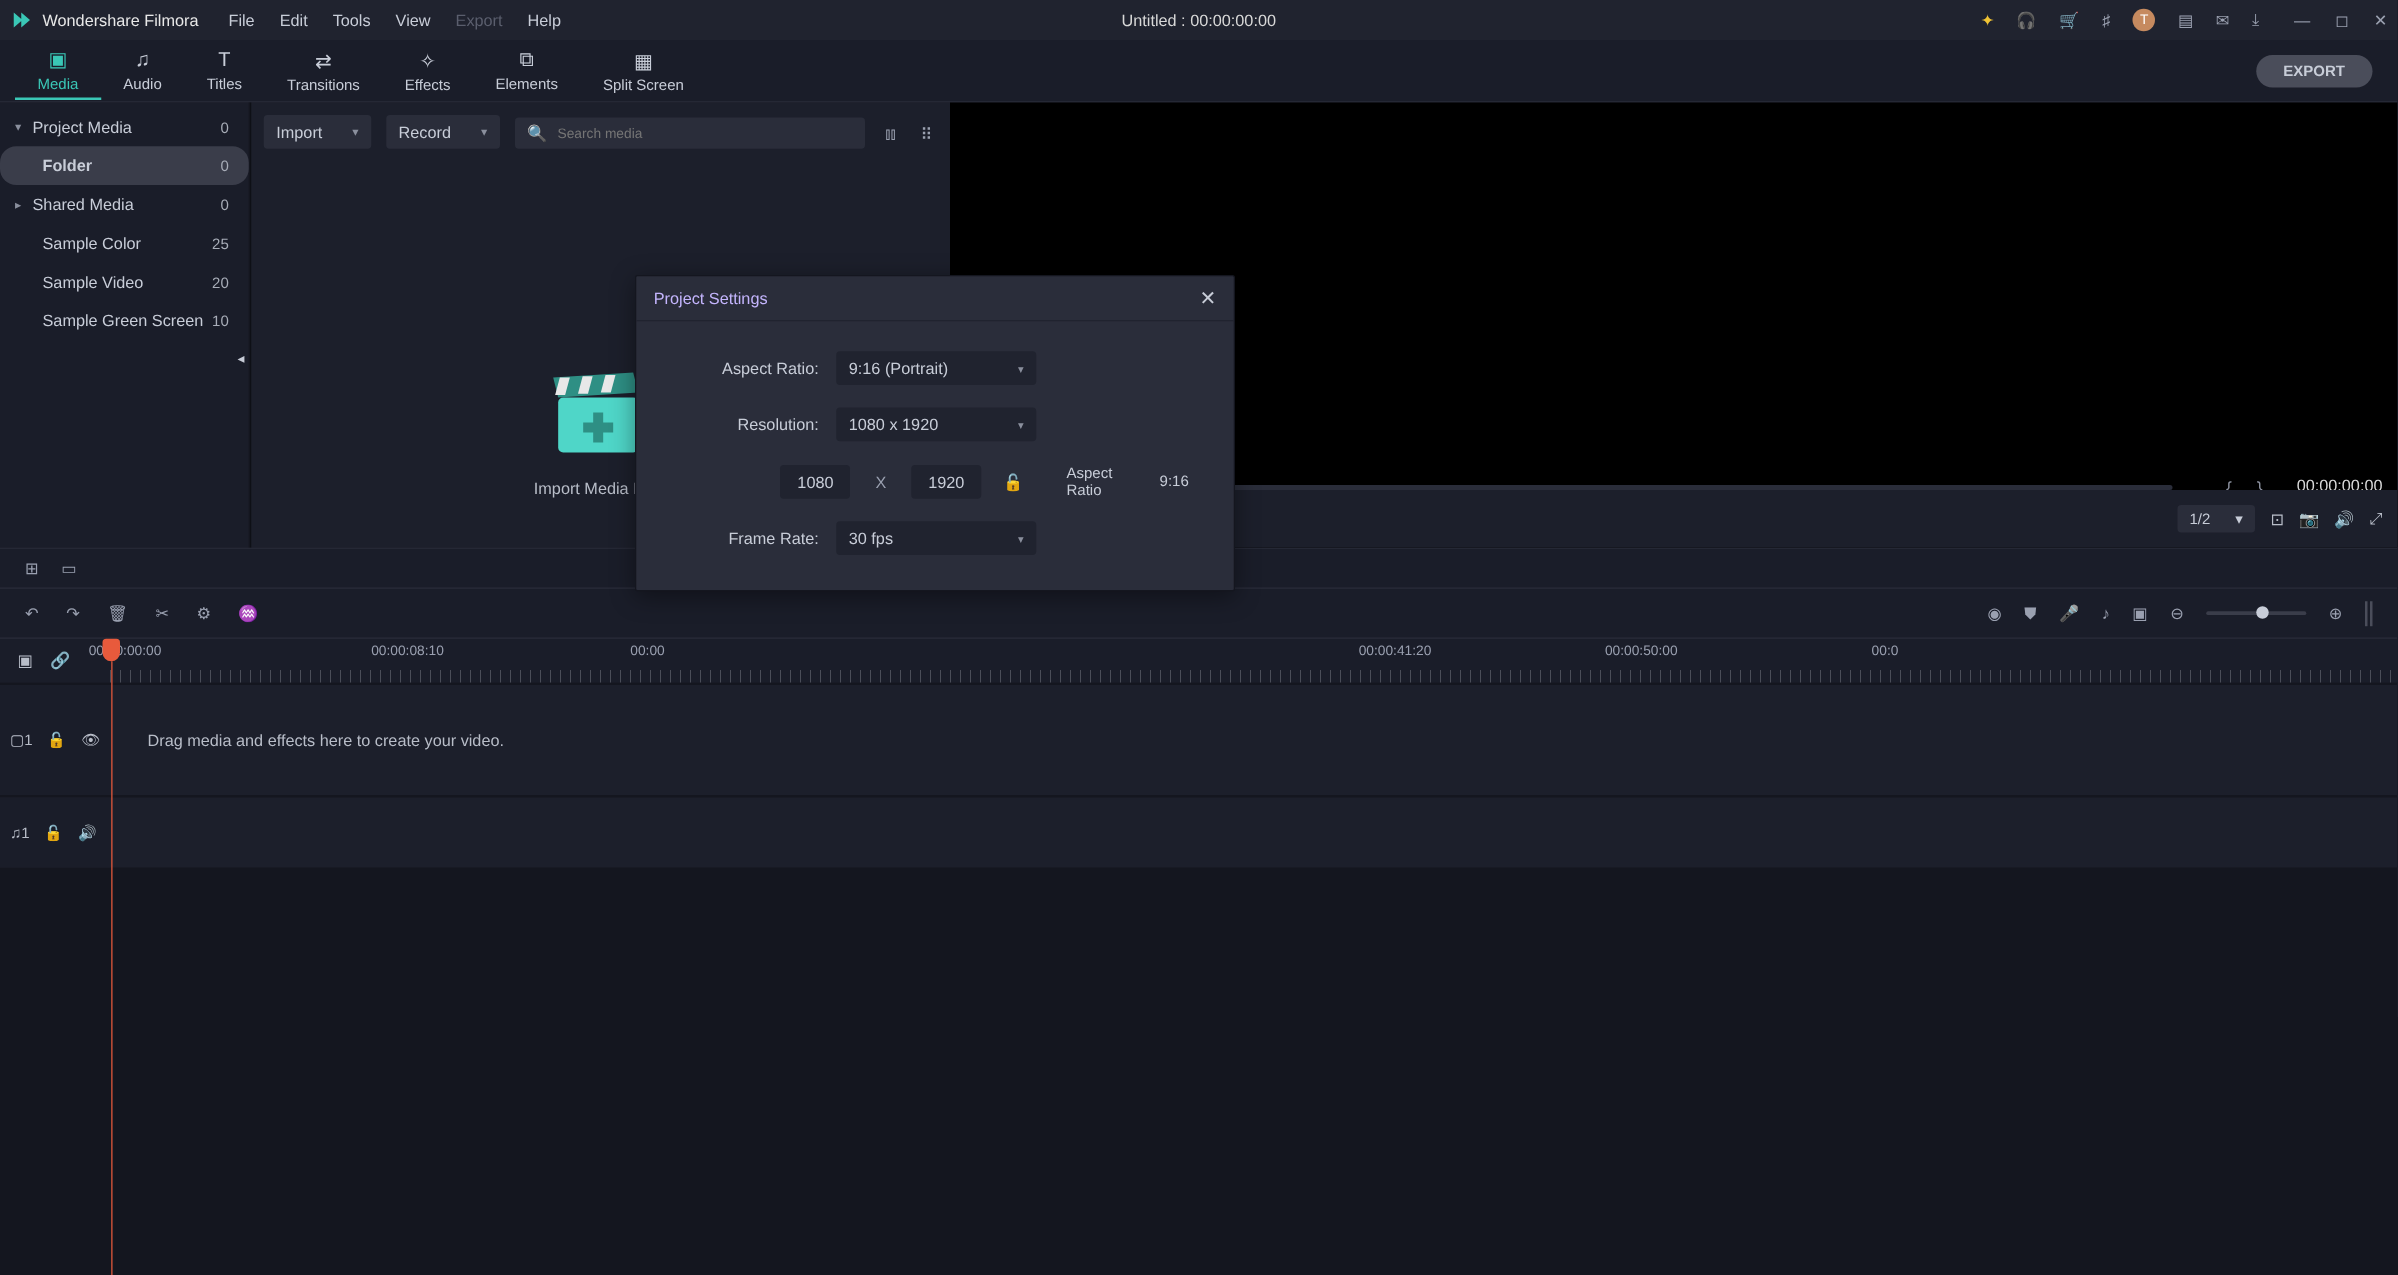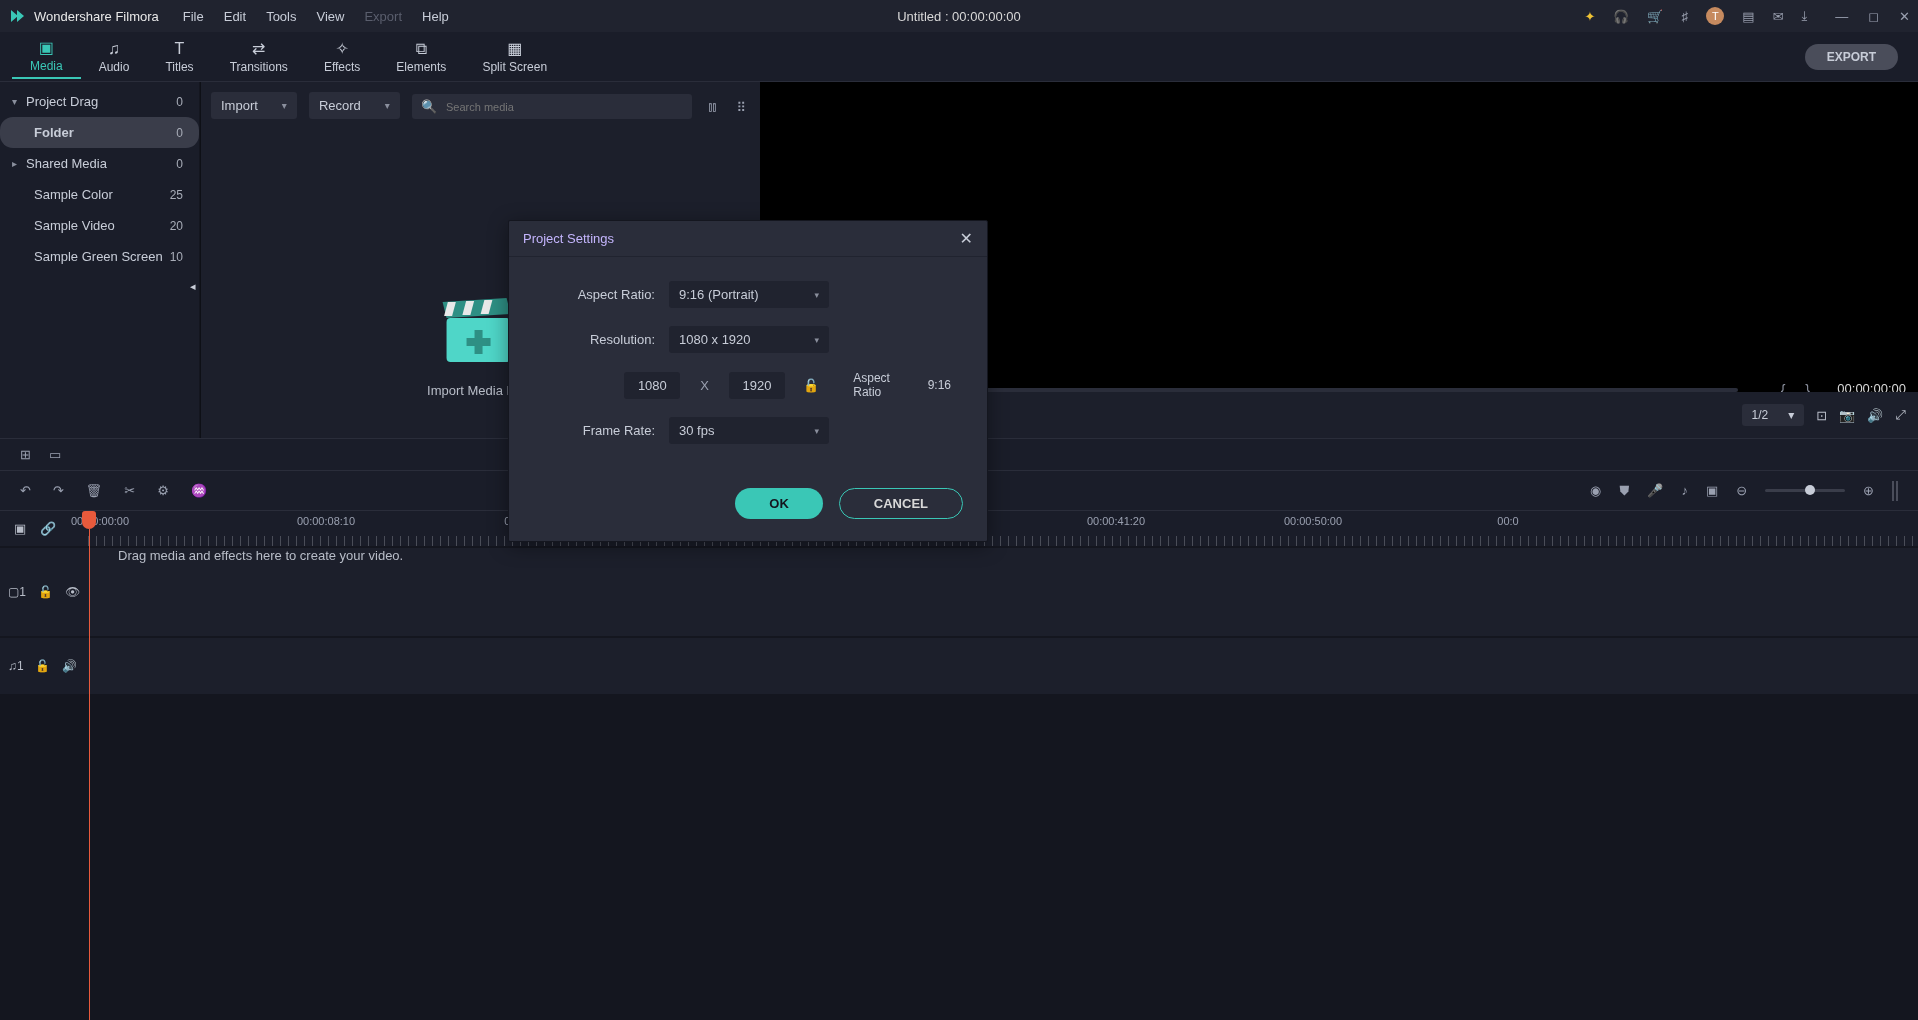--- a/index.html
+++ b/index.html
@@ -67,21 +67,21 @@
 .ruler .scale { flex:1; position:relative; height:100%; }
 .ruler .scale .ts { position:absolute; top:4px; font-size:11px; color:#9aa0b0; transform:translateX(-50%);}
 .ruler .scale .ticks { position:absolute; bottom:0; left:0; right:0; height:10px; background-image: repeating-linear-gradient(to right, #4a4d58 0, #4a4d58 1px, transparent 1px, transparent 8px);}
 .ruler .playhead { position:absolute; left:88px; top:0; bottom:-500px; width:2px; z-index:5;}
 .ruler .playhead .head { width:14px; height:18px; background:#e85a3c; border-radius:3px 3px 7px 7px; margin-left:-6px;}
 .ruler .playhead .line { width:1px; height:500px; background:#e85a3c; margin-left:0.5px;}
 .tracks { height:500px; background:#14161f; overflow:hidden;}
 .track { height:88px; background:#1c1f2b; margin-top:2px; display:flex; align-items:center;}
 .track .head { width:88px; height:100%; background:#1a1d29; display:flex; align-items:center; gap:12px; padding-left:8px;}
 .track .head .ic { color:#b8bdc8; font-size:12px;}
-.track .body { flex:1; height:100%; display:flex; align-items:flex-start; padding-left:30px;}
+.track .body { flex:1; height:100%; display:flex; align-items:center; padding-left:30px;}
 .track .hint { color:#b8bdc8; font-size:13px;}
 
 .dialog { position:absolute; left:508px; top:220px; width:480px; background:#2a2d3a; border:1px solid #14161f; border-radius:2px; z-index:100; box-shadow:0 4px 20px rgba(0,0,0,0.4);}
 .dialog .dlg-header { height:36px; display:flex; align-items:center; padding:0 14px; border-bottom:1px solid #20232f;}
 .dialog .dlg-header .title { color:#c4b5fd; font-size:13px;}
 .dialog .dlg-header .close { margin-left:auto; color:#c8cdd8; cursor:pointer; font-size:16px;}
 .dialog .dlg-body { padding:24px 36px 10px 36px;}
 .dialog .row { display:flex; align-items:center; margin-bottom:18px; gap:14px;}
 .dialog .row .lbl { width:110px; text-align:right; color:#c8cdd8; font-size:13px;}
 .dialog .row .dd2 { flex:0 0 160px; background:#20232f; padding:6px 10px; border-radius:3px; display:flex; align-items:center; justify-content:space-between; cursor:pointer; font-size:13px;}
@@ -160,21 +160,21 @@
       <span class="ic">▦</span>
       <span class="lbl">Split Screen</span>
     </div>
   <button class="export-btn">EXPORT</button>
 </div>
 
 <div class="main-row">
   <div class="sidebar">
     <div class="item">
         <span class="arrow">▾</span>
-        <span class="name">Project Drag</span>
+        <span class="name">Project Media</span>
         <span class="count">0</span>
       </div>
     <div class="item indent selected">
         <span class="name">Folder</span>
         <span class="count">0</span>
       </div>
     <div class="item">
         <span class="arrow">▸</span>
         <span class="name">Shared Media</span>
         <span class="count">0</span>
@@ -343,17 +343,13 @@
       <span class="ar-text">9:16</span>
     </div>
     <div class="row">
       <span class="lbl">Frame Rate:</span>
       <div class="dd2">
           <span>30 fps</span>
           <span class="chev">▾</span>
         </div>
     </div>
   </div>
-  <div class="dlg-footer">
-    <button class="btn ok">OK</button>
-    <button class="btn cancel">CANCEL</button>
-  </div>
 </div>
 
 </body></html>

